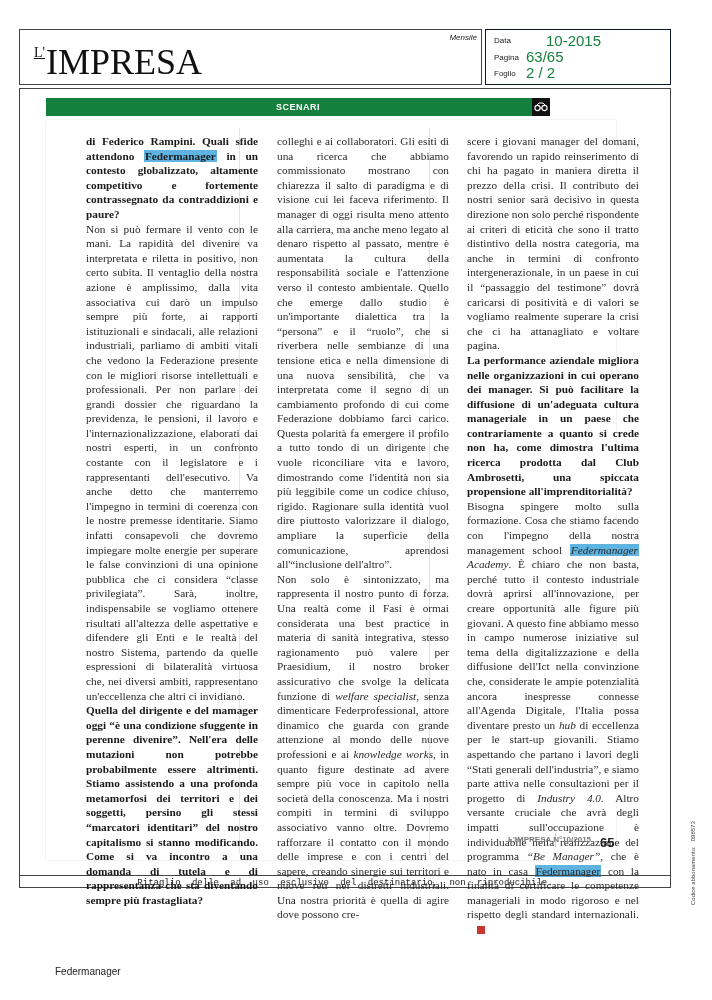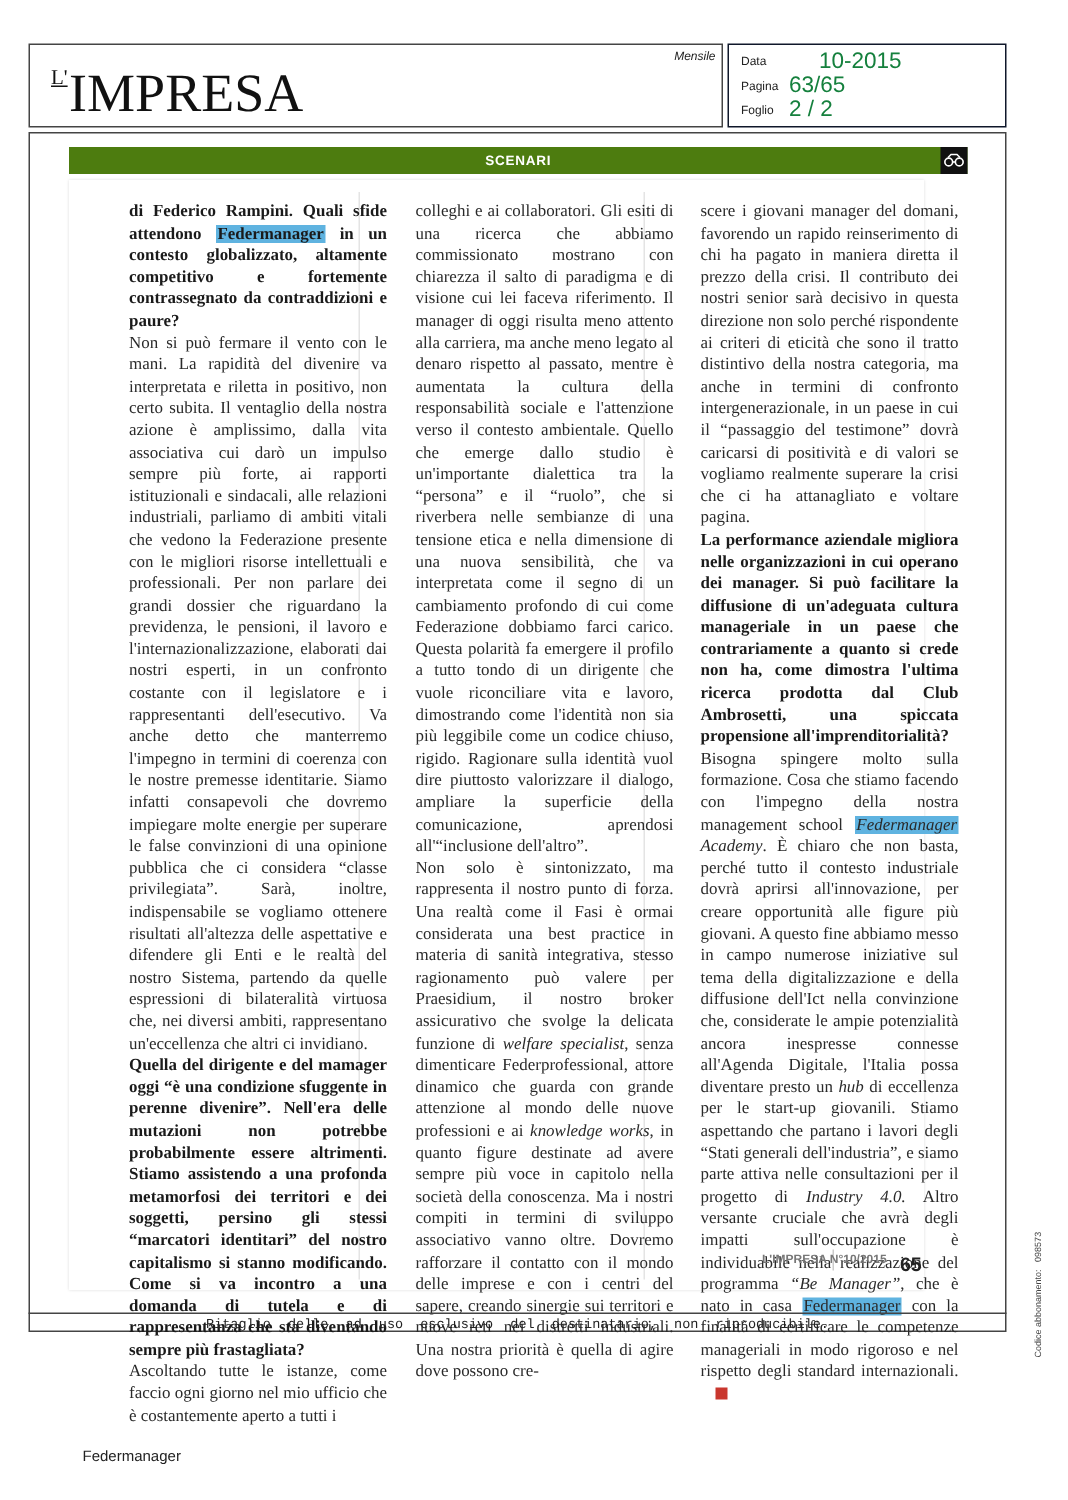--- a/index.html
+++ b/index.html
@@ -6,21 +6,21 @@
   body{width:712px;height:1000px;position:relative;overflow:hidden;font-family:"Liberation Serif",serif;color:#222;}
   .hdr-left{position:absolute;left:19px;top:29px;width:463px;height:56px;border:1px solid #444;box-sizing:border-box;}
   .logo{position:absolute;left:14px;top:14px;font-family:"Liberation Serif",serif;font-size:36px;letter-spacing:0px;color:#111;line-height:1;}
   .logo .l{font-size:14px;vertical-align:top;position:relative;top:2px;text-decoration:underline;margin-right:1px;}
   .mensile{position:absolute;right:4px;top:3px;font-family:"Liberation Sans",sans-serif;font-size:8px;color:#222;font-style:italic;}
   .hdr-right{position:absolute;left:485px;top:29px;width:186px;height:56px;border:1px solid #0f172a;box-sizing:border-box;font-family:"Liberation Sans",sans-serif;}
   .meta-row{position:absolute;left:8px;font-size:8px;color:#222;}
   .meta-val{position:absolute;font-size:15px;color:#15803d;}
   .frame{position:absolute;left:19px;top:88px;width:652px;height:800px;border:1px solid #444;box-sizing:border-box;}
   .footer-strip{position:absolute;left:19px;top:875px;width:652px;height:14px;border-top:1px solid #444;font-family:"Liberation Mono",monospace;font-size:9px;color:#222;text-align:center;line-height:14px;word-spacing:6px;}
-  .bar{position:absolute;left:46px;top:98px;width:599px;height:18px;background:#4d7c0f;}
+  .bar{position:absolute;left:46px;top:98px;width:504px;height:18px;background:#15803d;}
   .bar-title{position:absolute;left:0;right:0;top:0;text-align:center;color:#fff;font-family:"Liberation Sans",sans-serif;font-weight:bold;font-size:9px;line-height:18px;letter-spacing:0.5px;}
   .bar-icon{position:absolute;right:0;top:0;width:18px;height:18px;background:#111;color:#fff;font-size:10px;text-align:center;line-height:18px;}
   .article{position:absolute;left:46px;top:120px;width:570px;height:740px;box-shadow:0 0 2px #ddd;}
   .col{position:absolute;top:14px;width:172px;font-size:11.3px;line-height:14.6px;text-align:justify;hyphens:auto;color:#2a2a2a;margin-left:28px;}
   .col1{left:12px;}
   .col2{left:203px;}
   .col3{left:393px;}
   .sep{position:absolute;top:8px;width:1px;height:725px;background:#e4e4e4;}
   .col p{margin:0;}
   .q{font-weight:bold;color:#1a1a1a;}
@@ -63,21 +63,20 @@
 </div>
 
 <div class="article">
   <div class="sep" style="left:193px"></div>
   <div class="sep" style="left:383px"></div>
 
   <div class="col col1">
     <p class="q"><span>di Federico Rampini. Quali sfide attendono </span><span class="hl">Federmanager</span><span> in un contesto globalizzato, altamente competitivo e fortemente contrassegnato da contraddizioni e paure?</span></p>
     <p>Non si può fermare il vento con le mani. La rapidità del divenire va interpretata e riletta in positivo, non certo subita. Il ventaglio della nostra azione è amplissimo, dalla vita associativa cui darò un impulso sempre più forte, ai rapporti istituzionali e sindacali, alle relazioni industriali, parliamo di ambiti vitali che vedono la Federazione presente con le migliori risorse intellettuali e professionali. Per non parlare dei grandi dossier che riguardano la previdenza, le pensioni, il lavoro e l'internazionalizzazione, elaborati dai nostri esperti, in un confronto costante con il legislatore e i rappresentanti dell'esecutivo. Va anche detto che manterremo l'impegno in termini di coerenza con le nostre premesse identitarie. Siamo infatti consapevoli che dovremo impiegare molte energie per superare le false convinzioni di una opinione pubblica che ci considera “classe privilegiata”. Sarà, inoltre, indispensabile se vogliamo ottenere risultati all'altezza delle aspettative e difendere gli Enti e le realtà del nostro Sistema, partendo da quelle espressioni di bilateralità virtuosa che, nei diversi ambiti, rappresentano un'eccellenza che altri ci invidiano.</p>
     <p class="q">Quella del dirigente e del mamager oggi “è una condizione sfuggente in perenne divenire”. Nell'era delle mutazioni non potrebbe probabilmente essere altrimenti. Stiamo assistendo a una profonda metamorfosi dei territori e dei soggetti, persino gli stessi “marcatori identitari” del nostro capitalismo si stanno modificando. Come si va incontro a una domanda di tutela e di rappresentanza che sta diventando sempre più frastagliata?</p>
-    <p>Ascoltando tutte le istanze, come faccio ogni giorno nel mio ufficio che è costantemente aperto a tutti i</p>
   </div>
 
   <div class="col col2">
     <p>colleghi e ai collaboratori. Gli esiti di una ricerca che abbiamo commissionato mostrano con chiarezza il salto di paradigma e di visione cui lei faceva riferimento. Il manager di oggi risulta meno attento alla carriera, ma anche meno legato al denaro rispetto al passato, mentre è aumentata la cultura della responsabilità sociale e l'attenzione verso il contesto ambientale. Quello che emerge dallo studio è un'importante dialettica tra la “persona” e il “ruolo”, che si riverbera nelle sembianze di una tensione etica e nella dimensione di una nuova sensibilità, che va interpretata come il segno di un cambiamento profondo di cui come Federazione dobbiamo farci carico. Questa polarità fa emergere il profilo a tutto tondo di un dirigente che vuole riconciliare vita e lavoro, dimostrando come l'identità non sia più leggibile come un codice chiuso, rigido. Ragionare sulla identità vuol dire piuttosto valorizzare il dialogo, ampliare la superficie della comunicazione, aprendosi all'“inclusione dell'altro”.</p>
     <p><span>Non solo è sintonizzato, ma rappresenta il nostro punto di forza. Una realtà come il Fasi è ormai considerata una best practice in materia di sanità integrativa, stesso ragionamento può valere per Praesidium, il nostro broker assicurativo che svolge la delicata funzione di </span><i>welfare specialist</i><span>, senza dimenticare Federprofessional, attore dinamico che guarda con grande attenzione al mondo delle nuove professioni e ai </span><i>knowledge works</i><span>, in quanto figure destinate ad avere sempre più voce in capitolo nella società della conoscenza. Ma i nostri compiti in termini di sviluppo associativo vanno oltre. Dovremo rafforzare il contatto con il mondo delle imprese e con i centri del sapere, creando sinergie sui territori e nuove reti nei distretti industriali. Una nostra priorità è quella di agire dove possono cre-</span></p>
   </div>
 
   <div class="col col3">
     <p>scere i giovani manager del domani, favorendo un rapido reinserimento di chi ha pagato in maniera diretta il prezzo della crisi. Il contributo dei nostri senior sarà decisivo in questa direzione non solo perché rispondente ai criteri di eticità che sono il tratto distintivo della nostra categoria, ma anche in termini di confronto intergenerazionale, in un paese in cui il “passaggio del testimone” dovrà caricarsi di positività e di valori se vogliamo realmente superare la crisi che ci ha attanagliato e voltare pagina.</p>
     <p class="q">La performance aziendale migliora nelle organizzazioni in cui operano dei manager. Si può facilitare la diffusione di un'adeguata cultura manageriale in un paese che contrariamente a quanto si crede non ha, come dimostra l'ultima ricerca prodotta dal Club Ambrosetti, una spiccata propensione all'imprenditorialità?</p>

